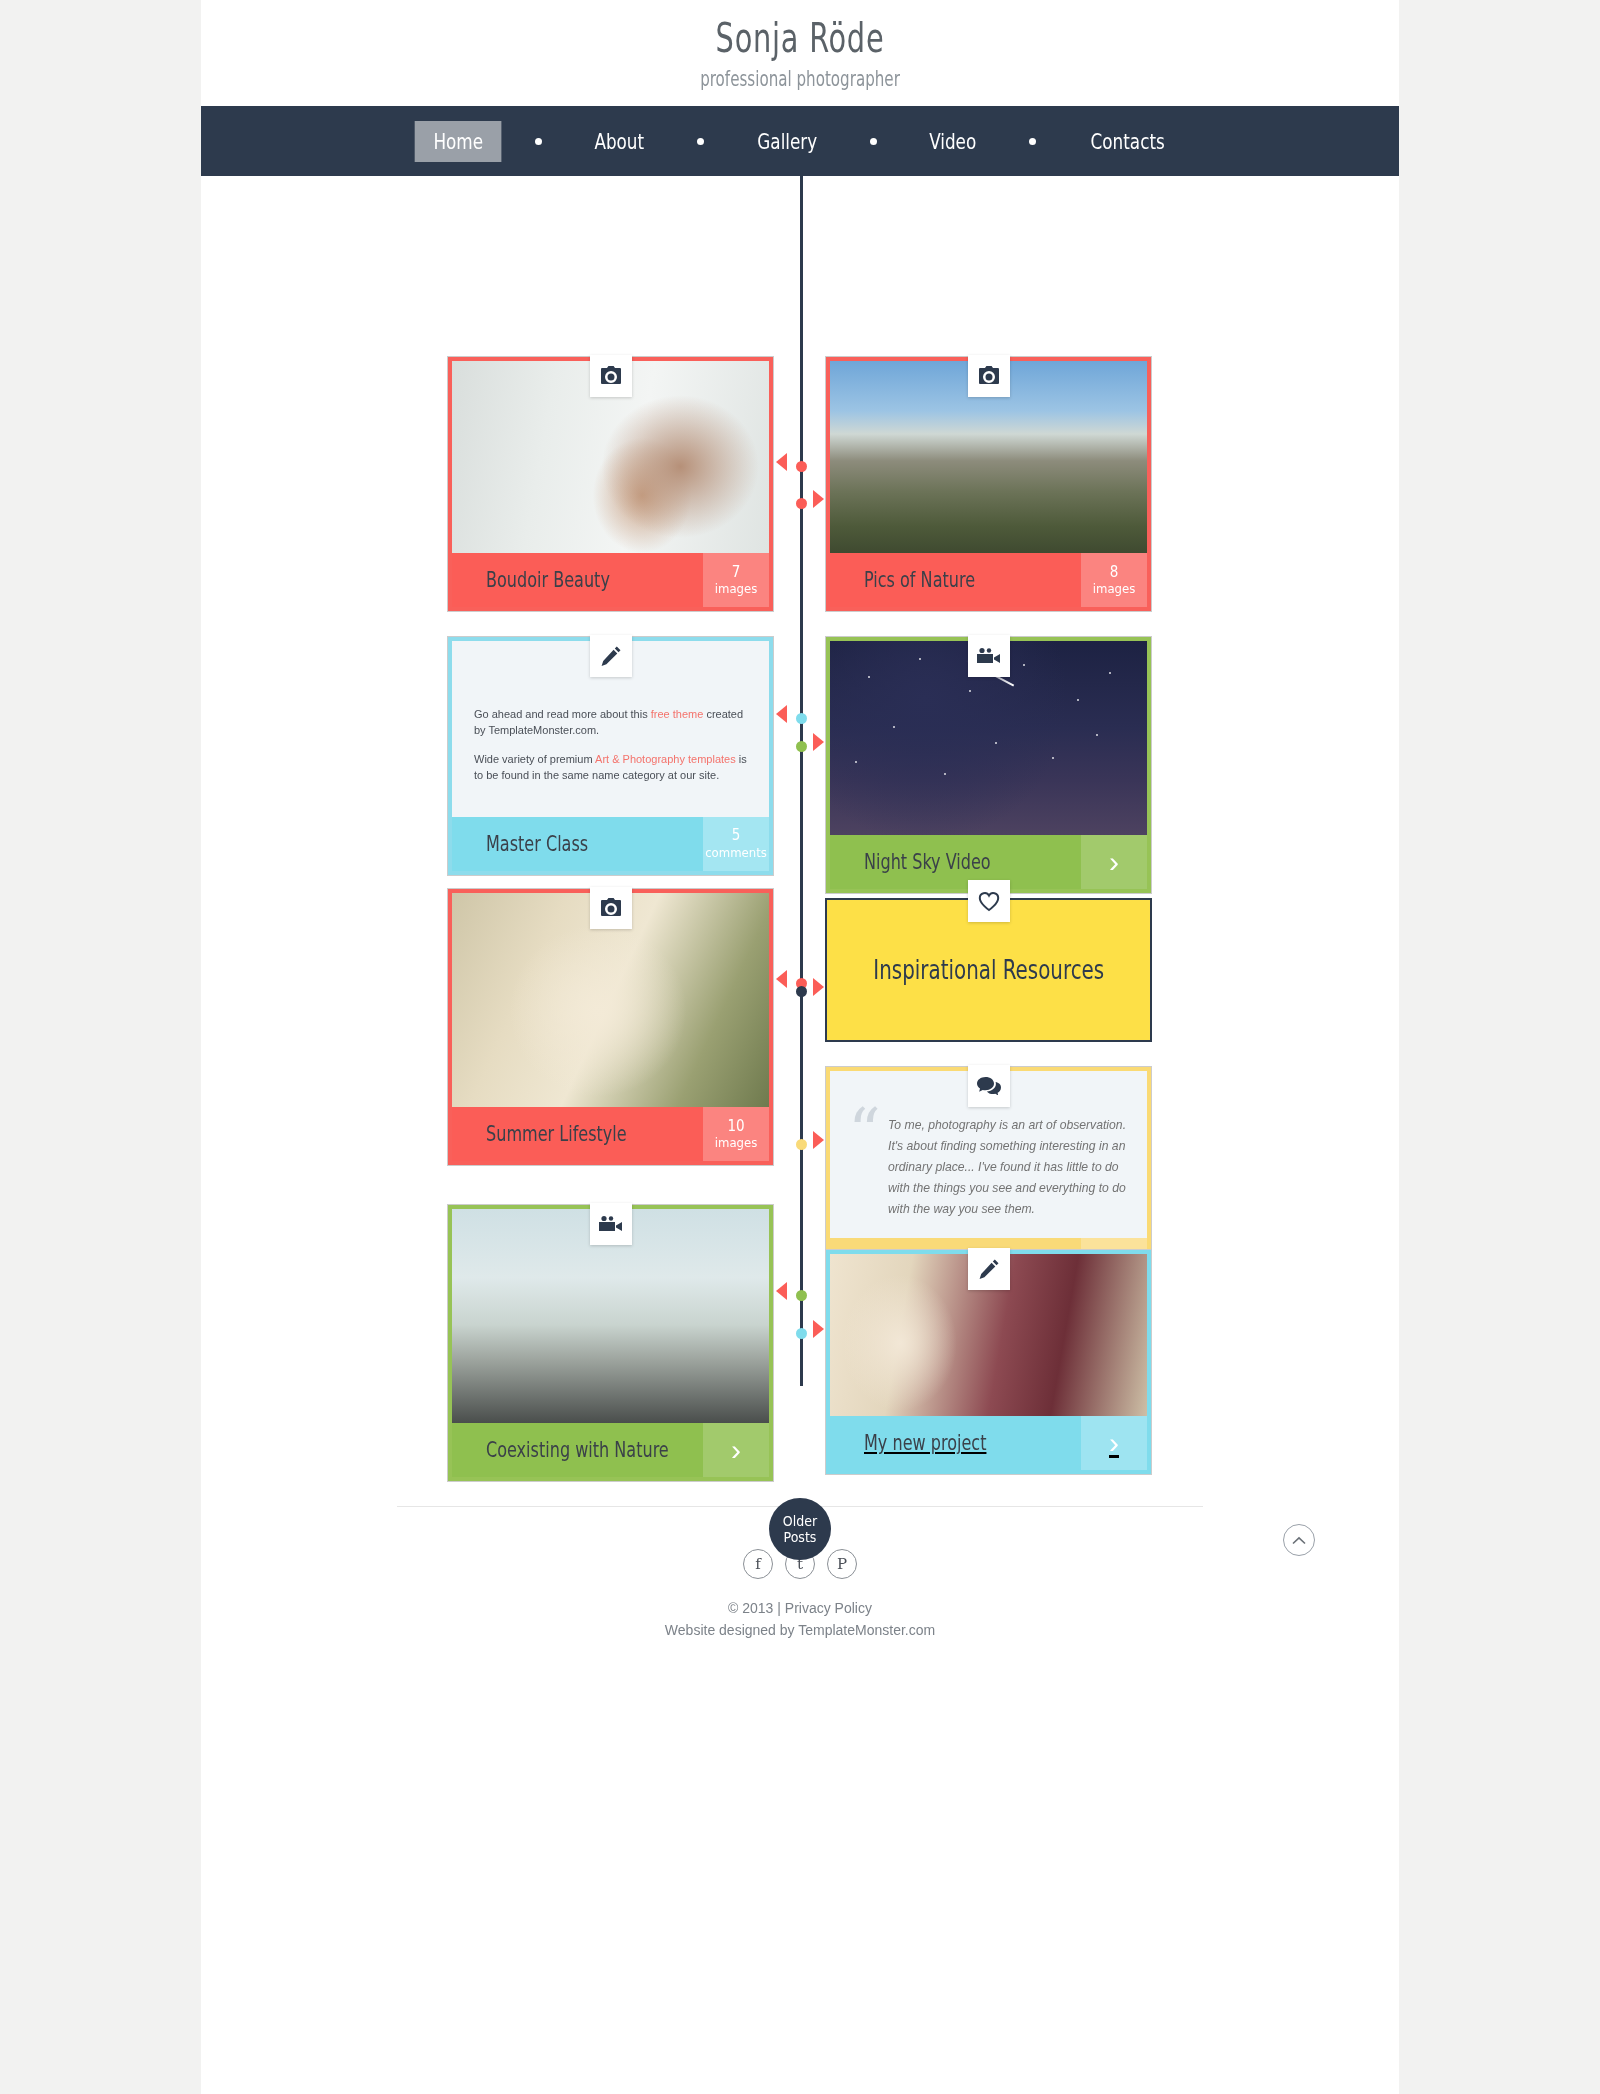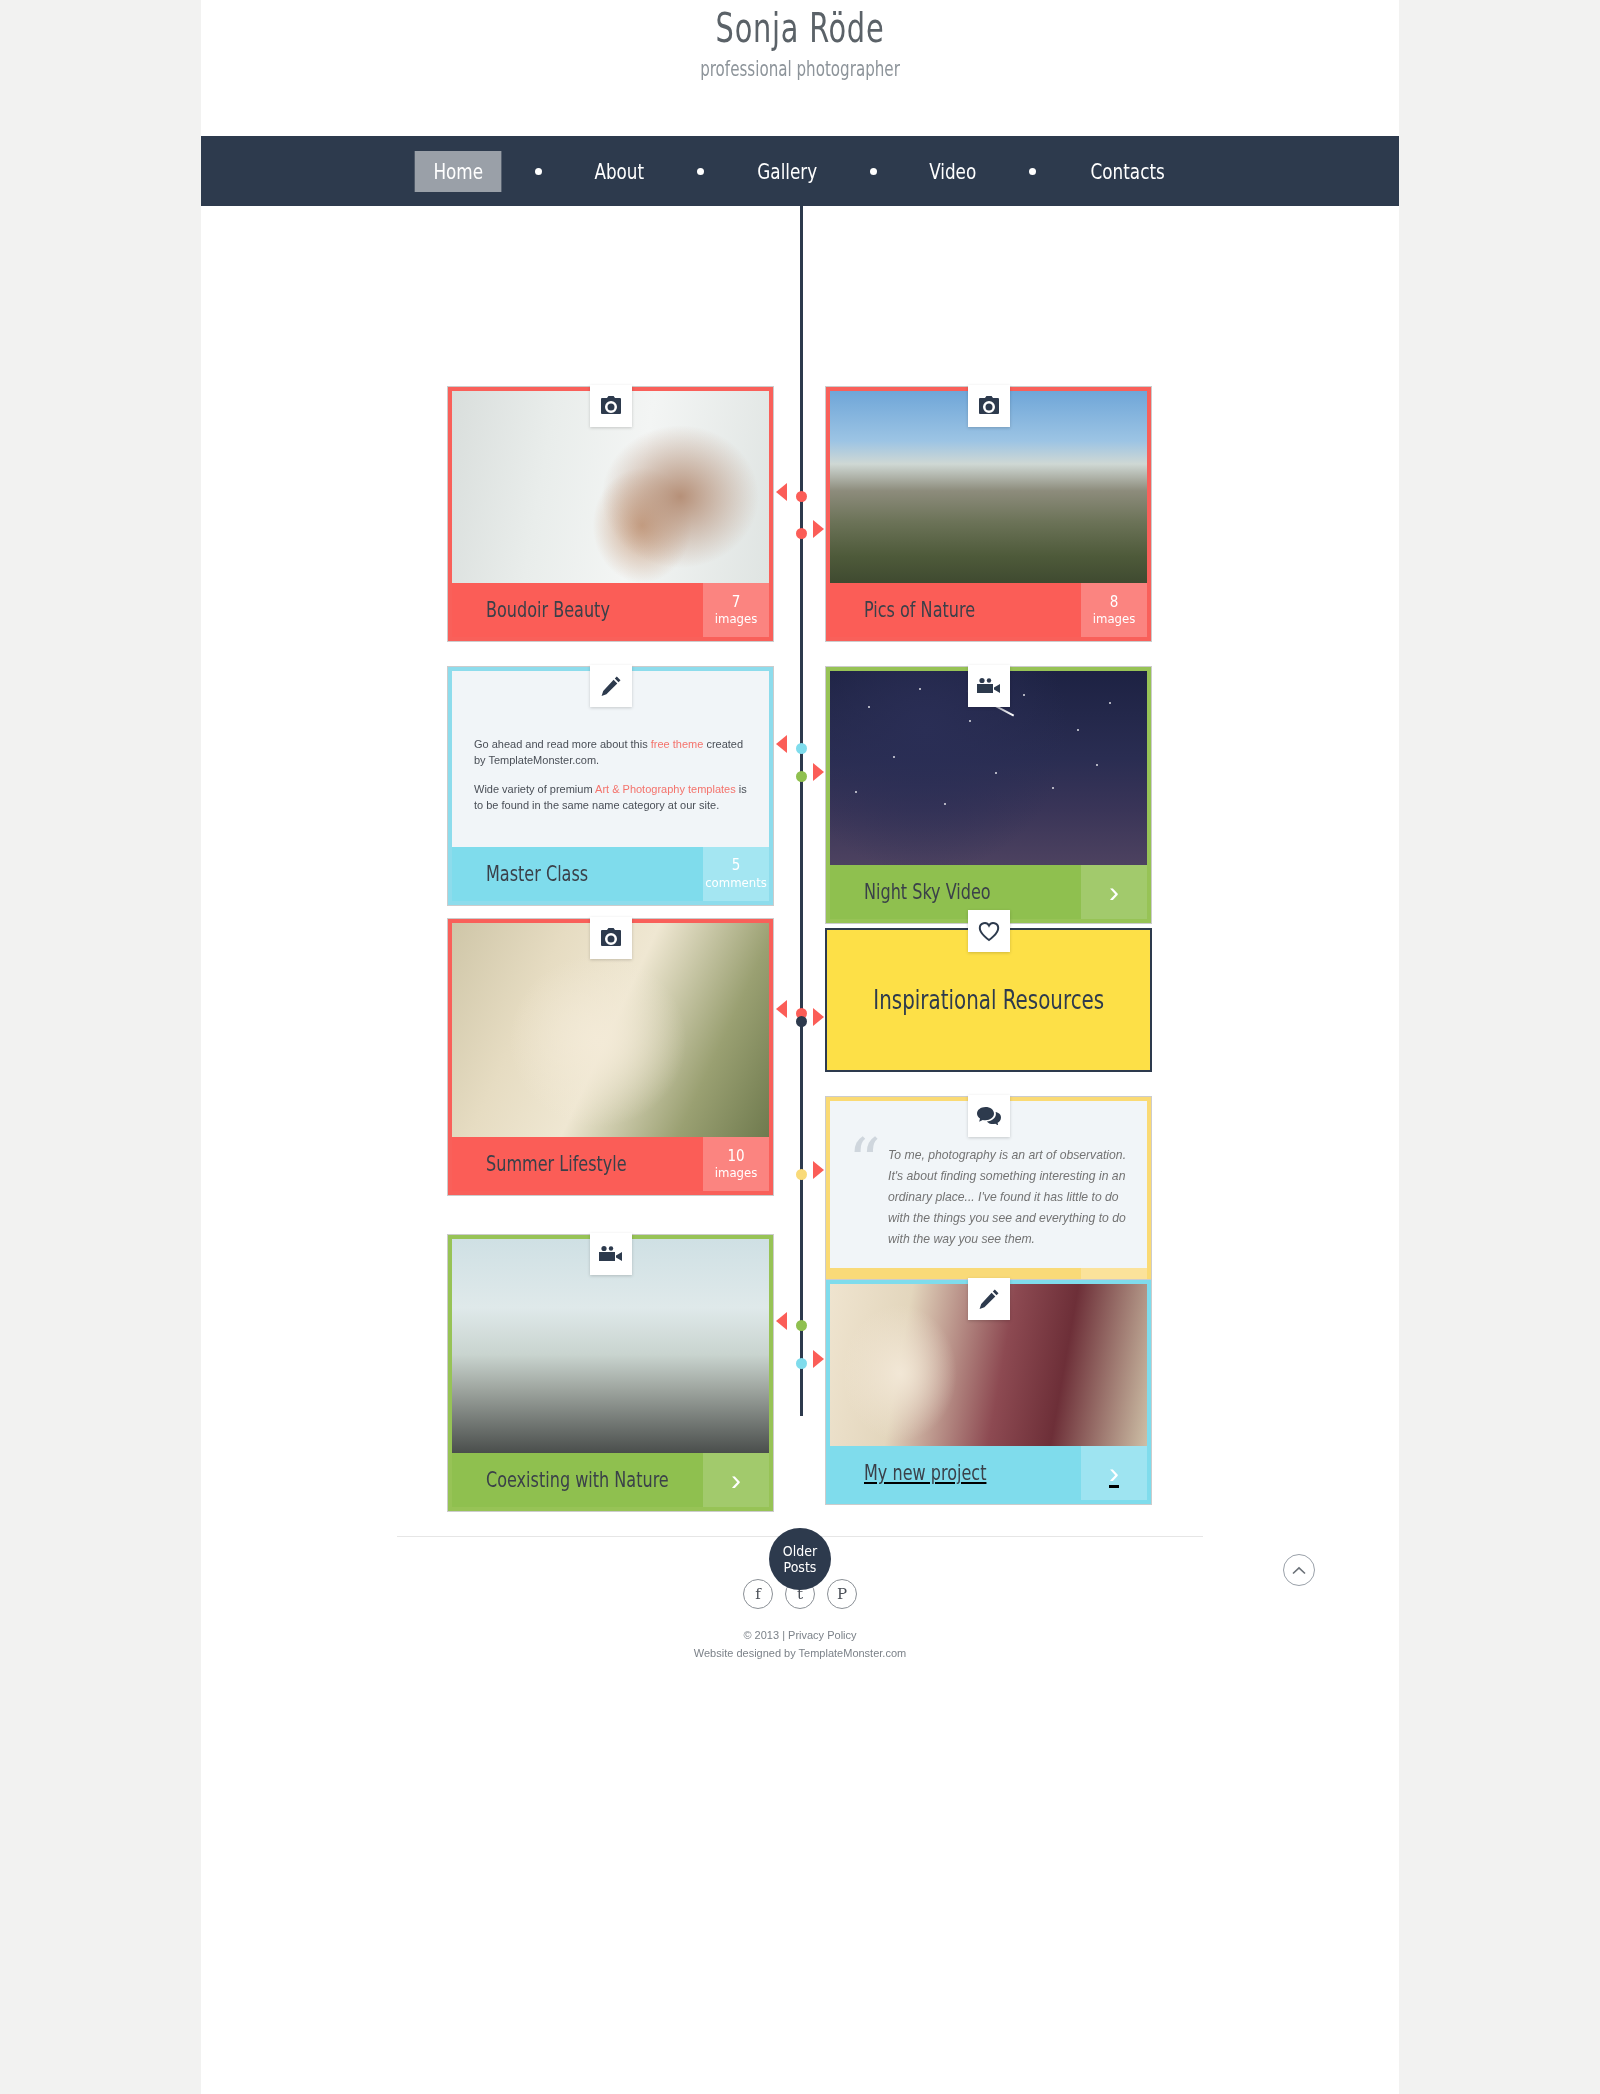--- a/index.html
+++ b/index.html
@@ -13,24 +13,24 @@
   .page {
     width:1198px;
     margin:0 auto;
     background:#ffffff;
     position:relative;
     min-height:2094px;
   }
 
   
   .header {
-    height:136px;
+    height:106px;
     background:#ffffff;
     text-align:center;
-    padding-top:6px;
+    padding-top:16px;
   }
   .site-title {
     font-family:"DejaVu Sans Condensed","Liberation Sans Narrow","Liberation Sans", sans-serif;
     font-size:41px;
     font-weight:400;
     color:#5b6268;
     letter-spacing:1px;
     line-height:1.1;
     margin:0;
     transform:scaleX(.78);
@@ -288,21 +288,21 @@
   .social {
     width:30px; height:30px;
     border-radius:50%;
     border:1px solid #8b9096;
     display:flex; align-items:center; justify-content:center;
     color:#4a4f57;
     font-family:"DejaVu Serif", serif;
     font-size:15px;
     cursor:pointer;
   }
-  .copy { font-size:11px; color:#7c8289; line-height:1.6; }
+  .copy { font-size:14px; color:#7c8289; line-height:1.6; }
   .copy a { color:#7c8289; text-decoration:none; }
 
   
   .ph-boudoir { background:
       radial-gradient(ellipse 40% 60% at 72% 55%, #b69078 0%, rgba(182,144,120,0) 62%),
       radial-gradient(ellipse 26% 50% at 60% 70%, #c9a184 0%, rgba(201,161,132,0) 60%),
       linear-gradient(100deg,#d9dedc 0%,#e9edeb 30%,#f3f5f4 58%,#dfe4e2 100%); }
   .ph-nature { background:
       linear-gradient(180deg,#6fa6d8 0%,#9cc4e4 26%,#cfd8d4 38%,#8d8c7c 52%,#6c7358 68%,#4e5a3a 86%,#3f4a30 100%); }
   .ph-night { background:

